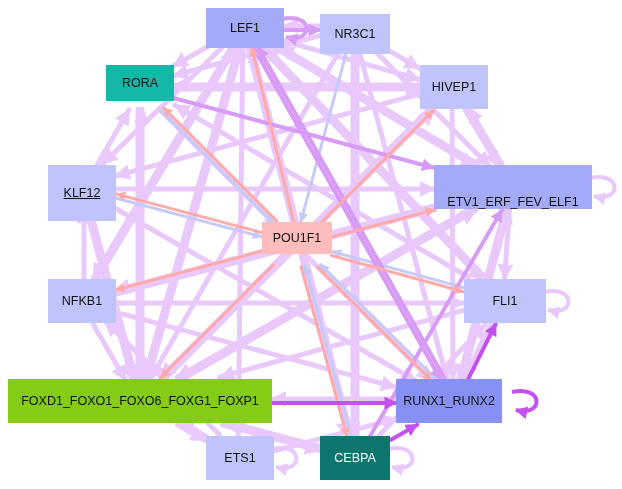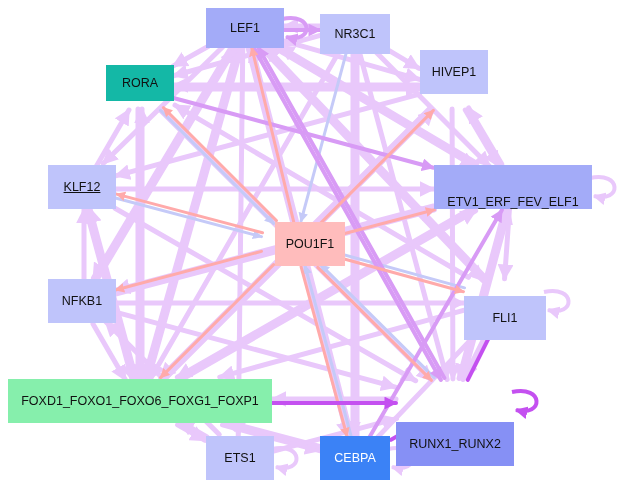--- a/index.html
+++ b/index.html
@@ -130,44 +130,44 @@
   <div id="nodes">
       <div class="node" style="left: 206px; top: 8px; width: 78px; height: 40px; background: rgb(163, 171, 248);">
         <span>LEF1</span>
       </div>
       <div class="node" style="left: 320px; top: 8px; width: 70px; height: 40px; background: rgb(191, 196, 251); margin-top: 6px;">
         <span>NR3C1</span>
       </div>
       <div class="node" style="left: 106px; top: 65px; width: 68px; height: 36px; background: #14b8a6;">
         <span>RORA</span>
       </div>
-      <div class="node" style="left: 420px; top: 50px; width: 68px; height: 44px; background: rgb(191, 196, 251);">
+      <div class="node" style="left: 420px; top: 65px; width: 68px; height: 44px; background: rgb(191, 196, 251);">
         <span>HIVEP1</span>
       </div>
-      <div class="node" style="left: 48px; top: 165px; width: 68px; height: 44px; background: rgb(191, 196, 251); text-decoration: underline;">
+      <div class="node" style="left: 48px; top: 165px; width: 68px; height: 56px; background: rgb(191, 196, 251); text-decoration: underline;">
         <span>KLF12</span>
       </div>
       <div class="node" style="left: 434px; top: 165px; width: 158px; height: 44px; background: rgb(163, 171, 248); align-items: flex-end;">
         <span>ETV1_ERF_FEV_ELF1</span>
       </div>
-      <div class="node" style="left: 262px; top: 222px; width: 70px; height: 44px; background: rgb(255, 188, 188); margin-left: 13px;">
+      <div class="node" style="left: 262px; top: 222px; width: 70px; height: 32px; background: rgb(255, 188, 188);">
         <span>POU1F1</span>
       </div>
       <div class="node" style="left: 48px; top: 279px; width: 68px; height: 44px; background: rgb(191, 196, 251); align-items: center;">
         <span>NFKB1</span>
       </div>
-      <div class="node" style="left: 464px; top: 296px; width: 82px; height: 44px; background: rgb(191, 196, 251);">
+      <div class="node" style="left: 464px; top: 279px; width: 82px; height: 44px; background: rgb(191, 196, 251);">
         <span>FLI1</span>
       </div>
-      <div class="node" style="left: 8px; top: 379px; width: 264px; height: 44px; background: #86efac;">
+      <div class="node" style="left: 8px; top: 379px; width: 264px; height: 44px; background: #84cc16;">
         <span>FOXD1_FOXO1_FOXO6_FOXG1_FOXP1</span>
       </div>
-      <div class="node" style="left: 396px; top: 379px; width: 118px; height: 44px; background: rgb(134, 144, 245); margin-top: 43px;">
+      <div class="node" style="left: 396px; top: 379px; width: 106px; height: 44px; background: rgb(134, 144, 245);">
         <span>RUNX1_RUNX2</span>
       </div>
       <div class="node" style="left: 206px; top: 436px; width: 68px; height: 44px; background: rgb(191, 196, 251);">
         <span>ETS1</span>
       </div>
-      <div class="node" style="left: 320px; top: 436px; width: 70px; height: 44px; background: #3b82f6; color: rgb(255, 255, 255);">
+      <div class="node" style="left: 320px; top: 436px; width: 70px; height: 44px; background: #0f766e; color: rgb(255, 255, 255);">
         <span>CEBPA</span>
       </div>
     </div>
 </div>
 
 </body></html>

